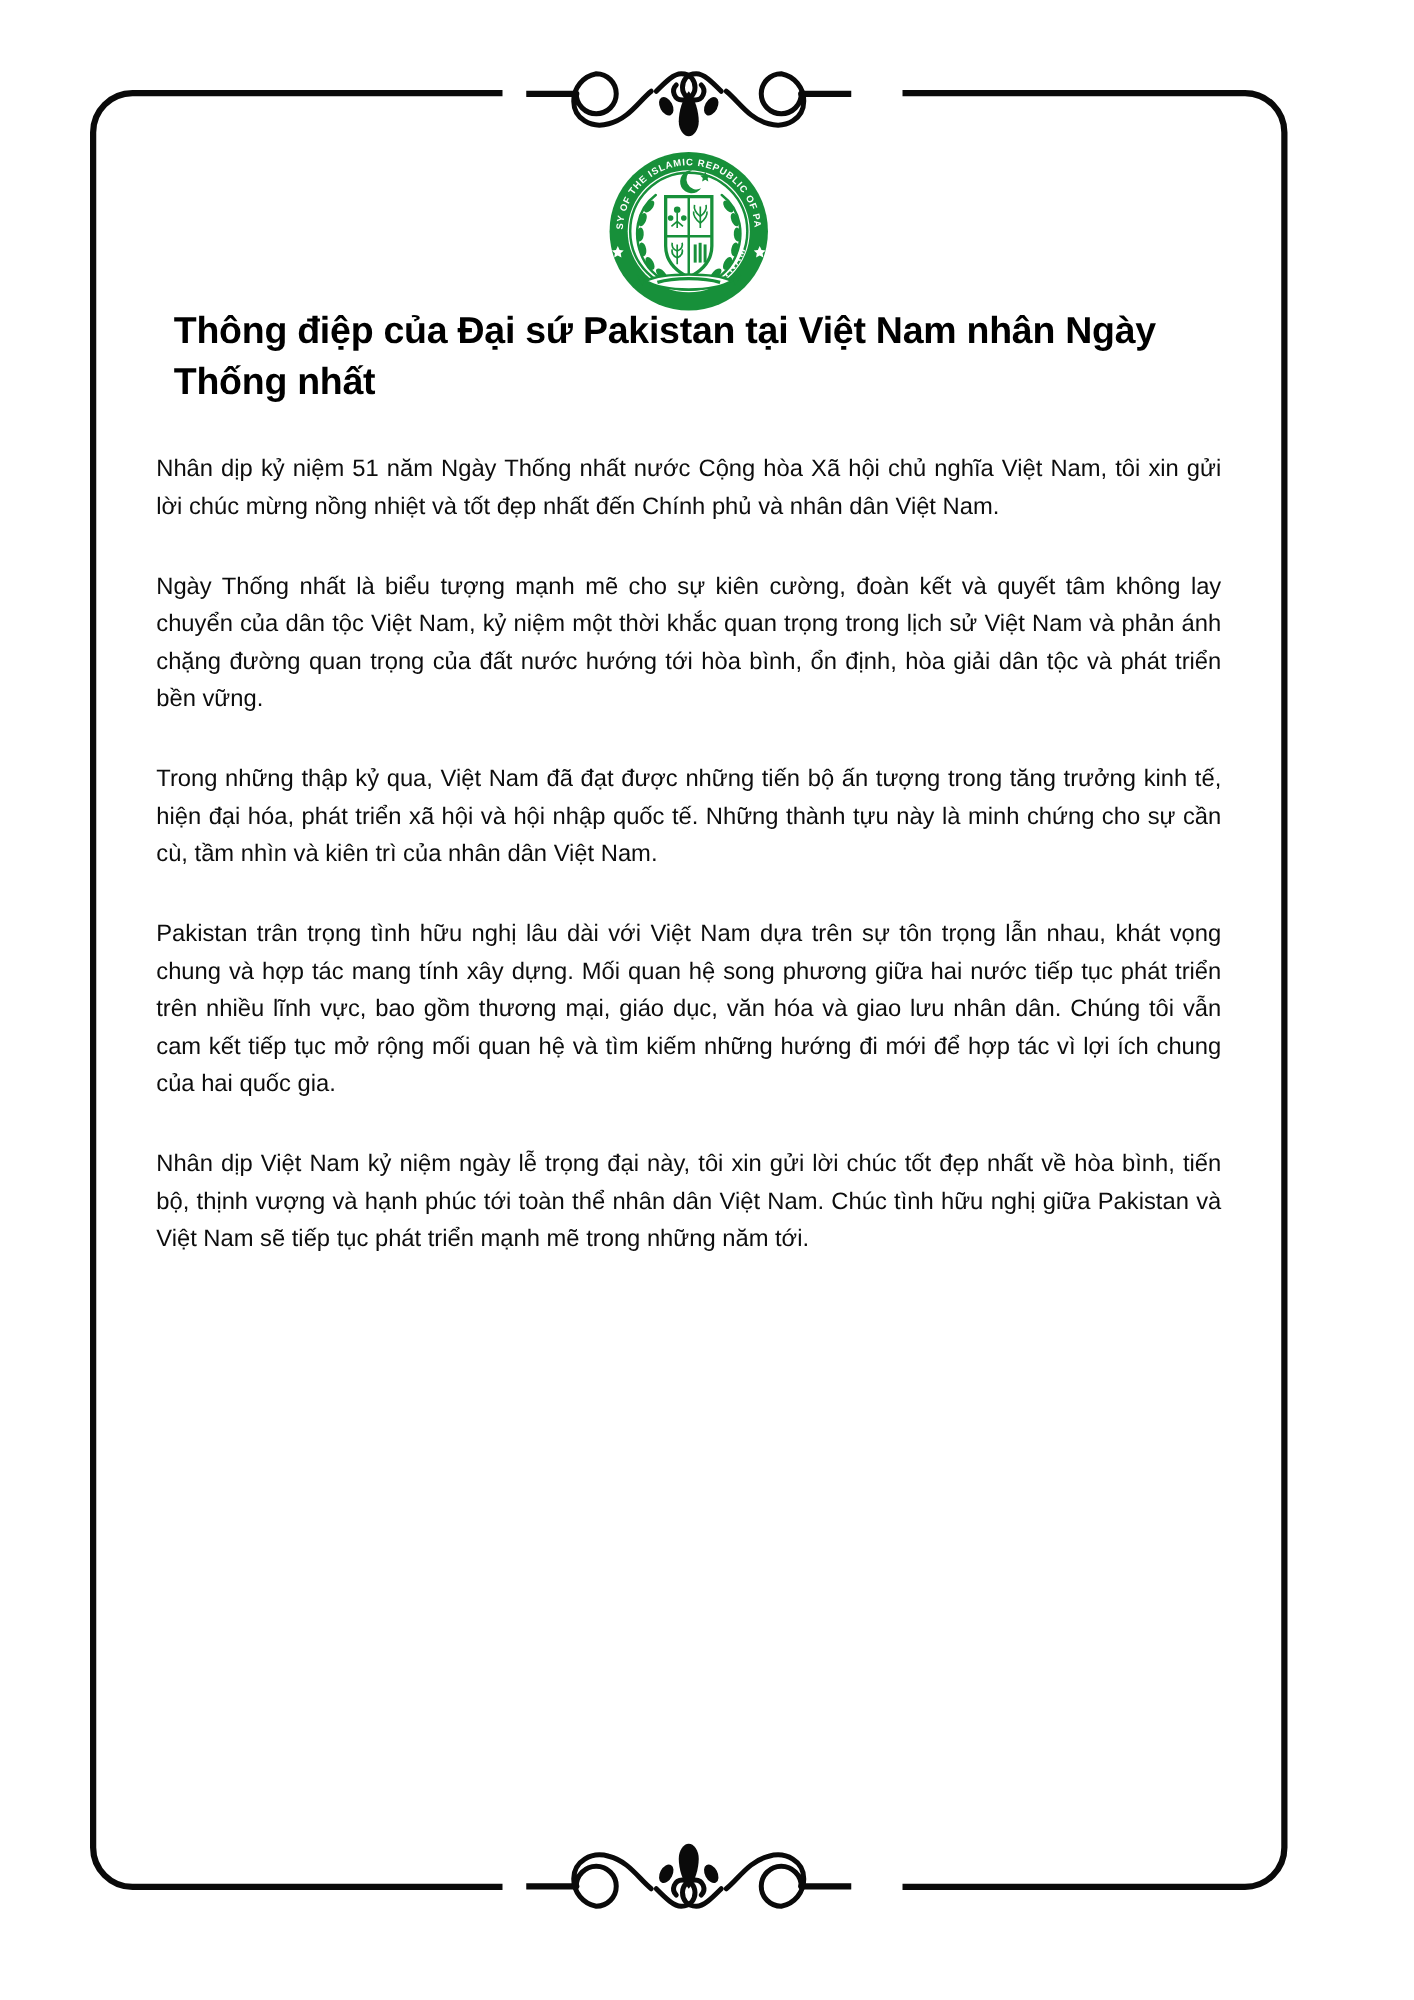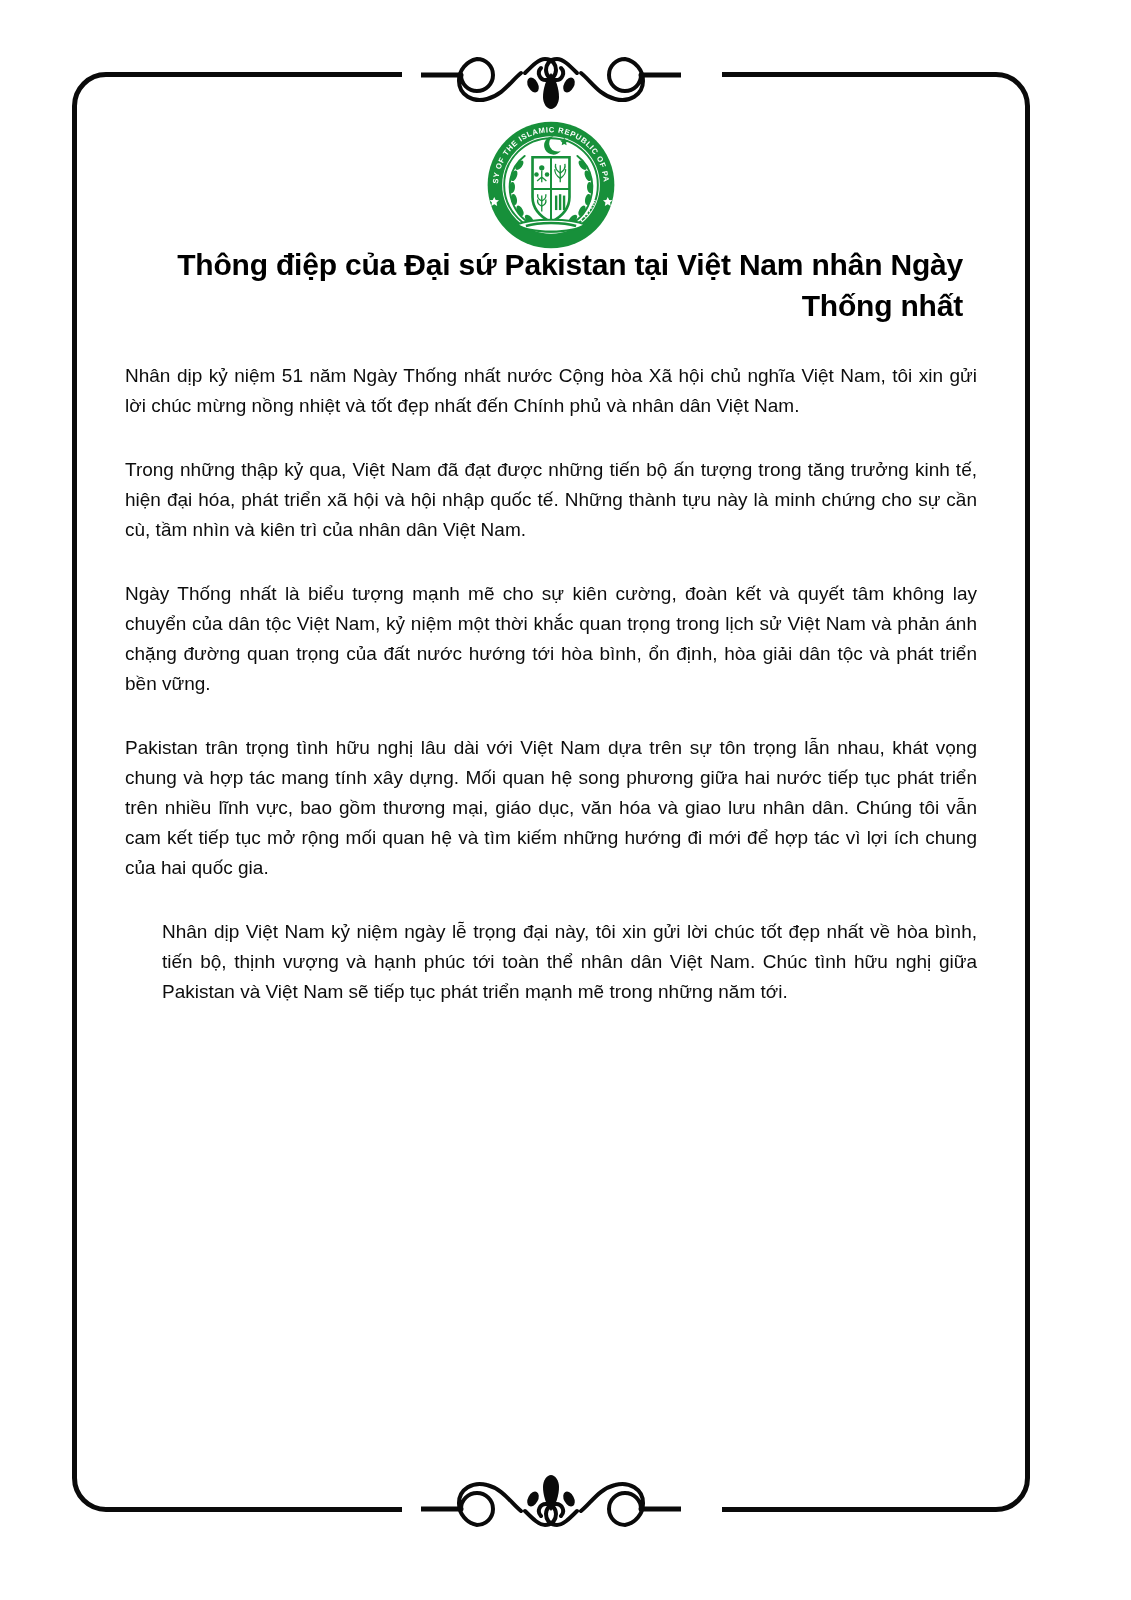--- a/index.html
+++ b/index.html
@@ -69,37 +69,37 @@
     left: 48px;
     right: 48px;
     top: 168px;
   }
 
   .doc-title {
     font-family: "Liberation Sans", sans-serif;
     font-weight: bold;
     font-size: 30px;
     line-height: 1.36;
-    text-align: right;
+    text-align: left;
     color: #000000;
     margin: 0 0 34px 0;
     padding: 0 14px;
     letter-spacing: -0.2px;
   }
 
   .body-copy p {
     font-family: "Liberation Sans", sans-serif;
     font-size: 19px;
     line-height: 1.58;
     text-align: justify;
     text-justify: inter-word;
     color: #0d0d0d;
     margin: 0 0 34px 0;
   }
-  .body-copy p:last-child { margin-bottom: 0; margin-left: 37px; }
+  .body-copy p:last-child { margin-bottom: 0; }
 </style>
 </head>
 <body>
 
 <div class="page-frame">
 
   <div class="frame-gap top"></div>
   <div class="frame-gap bottom"></div>
 
   <div class="ornament top">
@@ -228,20 +228,20 @@
       </g>
     </svg>
   </div>
 
   <div class="content">
 
     <h1 class="doc-title">Thông điệp của Đại sứ Pakistan tại Việt Nam nhân Ngày Thống nhất</h1>
 
     <div class="body-copy">
       <p>Nhân dịp kỷ niệm 51 năm Ngày Thống nhất nước Cộng hòa Xã hội chủ nghĩa Việt Nam, tôi xin gửi lời chúc mừng nồng nhiệt và tốt đẹp nhất đến Chính phủ và nhân dân Việt Nam.</p>
+      <p>Ngày Thống nhất là biểu tượng mạnh mẽ cho sự kiên cường, đoàn kết và quyết tâm không lay chuyển của dân tộc Việt Nam, kỷ niệm một thời khắc quan trọng trong lịch sử Việt Nam và phản ánh chặng đường quan trọng của đất nước hướng tới hòa bình, ổn định, hòa giải dân tộc và phát triển bền vững.</p>
       <p>Trong những thập kỷ qua, Việt Nam đã đạt được những tiến bộ ấn tượng trong tăng trưởng kinh tế, hiện đại hóa, phát triển xã hội và hội nhập quốc tế. Những thành tựu này là minh chứng cho sự cần cù, tầm nhìn và kiên trì của nhân dân Việt Nam.</p>
-      <p>Ngày Thống nhất là biểu tượng mạnh mẽ cho sự kiên cường, đoàn kết và quyết tâm không lay chuyển của dân tộc Việt Nam, kỷ niệm một thời khắc quan trọng trong lịch sử Việt Nam và phản ánh chặng đường quan trọng của đất nước hướng tới hòa bình, ổn định, hòa giải dân tộc và phát triển bền vững.</p>
       <p>Pakistan trân trọng tình hữu nghị lâu dài với Việt Nam dựa trên sự tôn trọng lẫn nhau, khát vọng chung và hợp tác mang tính xây dựng. Mối quan hệ song phương giữa hai nước tiếp tục phát triển trên nhiều lĩnh vực, bao gồm thương mại, giáo dục, văn hóa và giao lưu nhân dân. Chúng tôi vẫn cam kết tiếp tục mở rộng mối quan hệ và tìm kiếm những hướng đi mới để hợp tác vì lợi ích chung của hai quốc gia.</p>
       <p>Nhân dịp Việt Nam kỷ niệm ngày lễ trọng đại này, tôi xin gửi lời chúc tốt đẹp nhất về hòa bình, tiến bộ, thịnh vượng và hạnh phúc tới toàn thể nhân dân Việt Nam. Chúc tình hữu nghị giữa Pakistan và Việt Nam sẽ tiếp tục phát triển mạnh mẽ trong những năm tới.</p>
     </div>
 
   </div>
 </div>
 
 </body></html>

